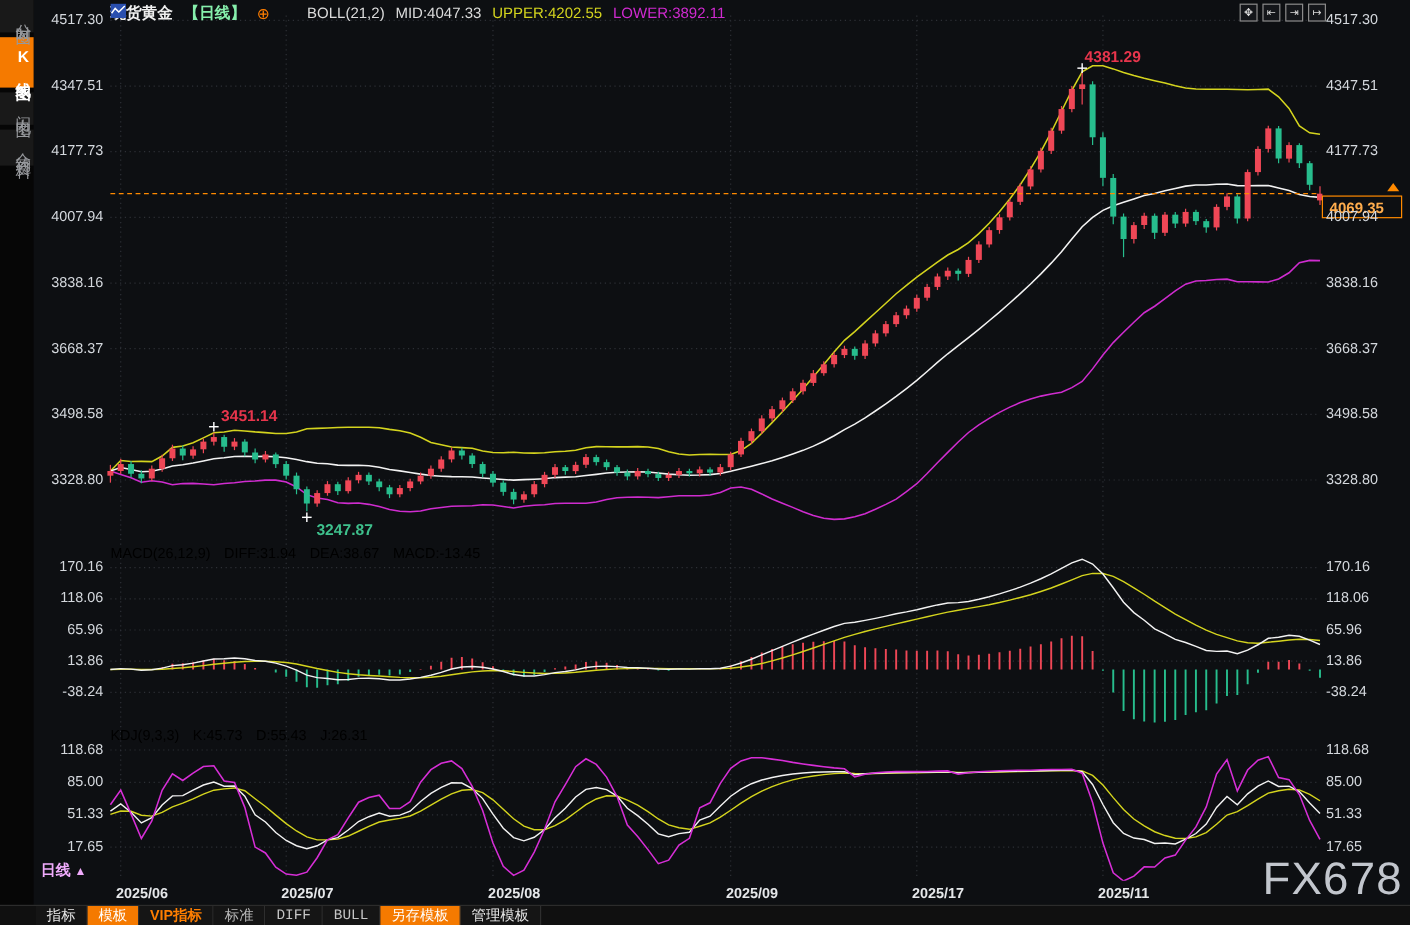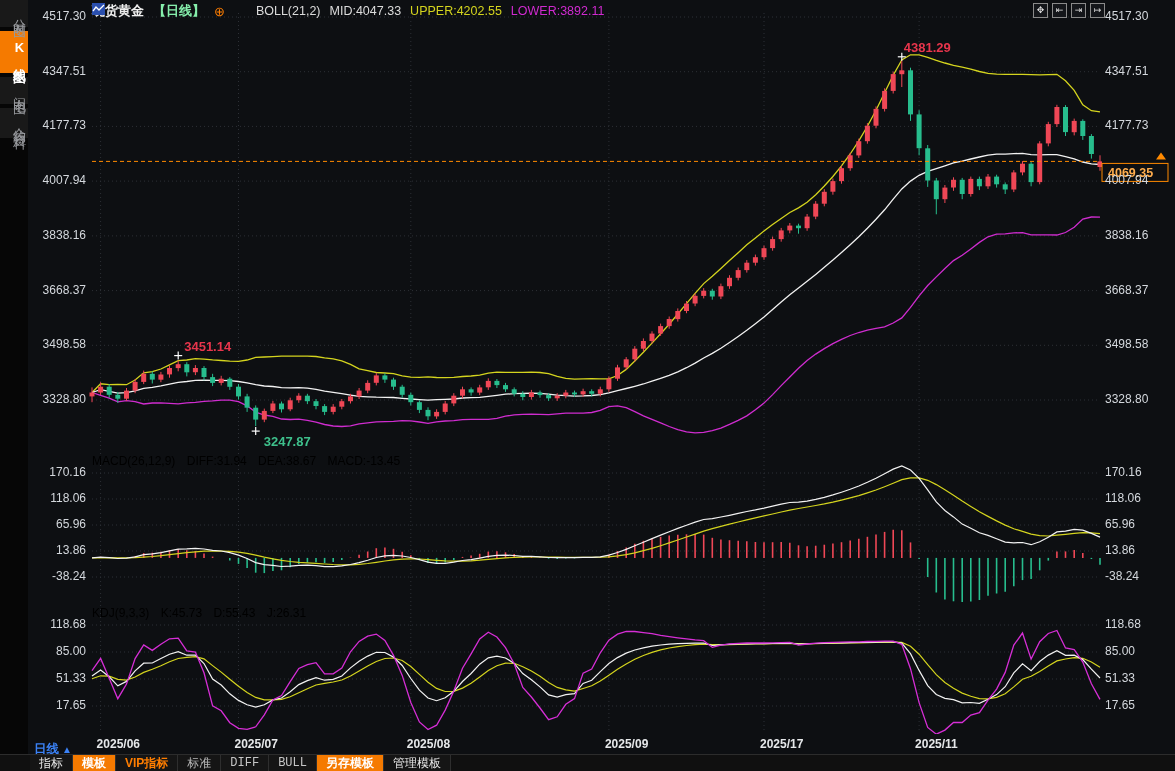--- a/index.html
+++ b/index.html
@@ -22,28 +22,28 @@
   .hdr .w{color:#dcdcdc;} .hdr .y{color:#d4d41e;} .hdr .m{color:#d02ad0;}
   .hdr-icons{position:absolute;top:3px;right:70px;display:flex;gap:4px;z-index:4;}
   .hicon{width:13px;height:13px;border:1px solid #8a8a8a;color:#ddd;font-size:9px;line-height:12px;
          text-align:center;cursor:pointer;background:#14161a;}
   .ind-hdr{position:absolute;font-size:12px;white-space:nowrap;z-index:4;}
   .ind-hdr span{margin-right:8px;margin-top:22px;}
   .macd-hdr{left:92px;top:454px;} .kdj-hdr{left:92px;top:606px;}
   .axis-label{position:absolute;font-size:12px;color:#d4d8dd;width:58px;z-index:3;}
   .axis-left{left:28px;text-align:right;} .axis-right{left:1105px;text-align:left;}
   .date-label{position:absolute;top:737px;font-size:12px;font-weight:bold;color:#e6e8ea;z-index:3;}
-  .timebar-period{position:absolute;left:34px;top:741px;font-size:12.5px;font-weight:bold;
-    color:#3b82f6;z-index:4;cursor:pointer;}
+  .timebar-period{position:absolute;left:34px;top:717px;font-size:12.5px;font-weight:bold;
+    color:#f0abfc;z-index:4;cursor:pointer;}
   .timebar-period .arr{font-size:10px;margin-left:3px;}
   .toolbar{position:absolute;left:0;bottom:0;width:1175px;height:17px;background:#101010;
     border-top:1px solid #2c2c2c;display:flex;align-items:stretch;padding-left:30px;box-sizing:border-box;z-index:6;}
   .tb-item{font-size:12px;line-height:16px;padding:0 9px;color:#e8e8e8;background:#151515;
     border-right:1px solid #2e2e2e;cursor:pointer;white-space:nowrap;}
-  .tb-item.tb-active{background:#f57a00;color:#fff;font-weight:bold;}
+  .tb-item.tb-active{background:#f57a00;color:#fff;font-weight:normal;}
   .tb-item.tb-vip{color:#ff7e00;font-weight:bold;}
   .tb-item.tb-dim{color:#b9b9b9;}
   .tb-item.tb-mono{font-family:"Liberation Mono",monospace;color:#c6c6c6;}
   .watermark{position:absolute;right:6px;bottom:16px;font-size:38px;color:#c2c6cd;z-index:5;
     letter-spacing:1px;}
   .mini-chart-icon{display:inline-block;width:13px;height:12px;}
 </style>
 </head>
 <body>
 
@@ -562,13 +562,14 @@
       <div class="tb-item tb-plain">指标</div>
       <div class="tb-item tb-active">模板</div>
       <div class="tb-item tb-vip">VIP指标</div>
       <div class="tb-item tb-dim">标准</div>
       <div class="tb-item tb-mono">DIFF</div>
       <div class="tb-item tb-mono">BULL</div>
       <div class="tb-item tb-active">另存模板</div>
       <div class="tb-item tb-plain">管理模板</div>
     </div>
 
+  <div class="watermark">FX678</div>
 </div>
 
 </body></html>

